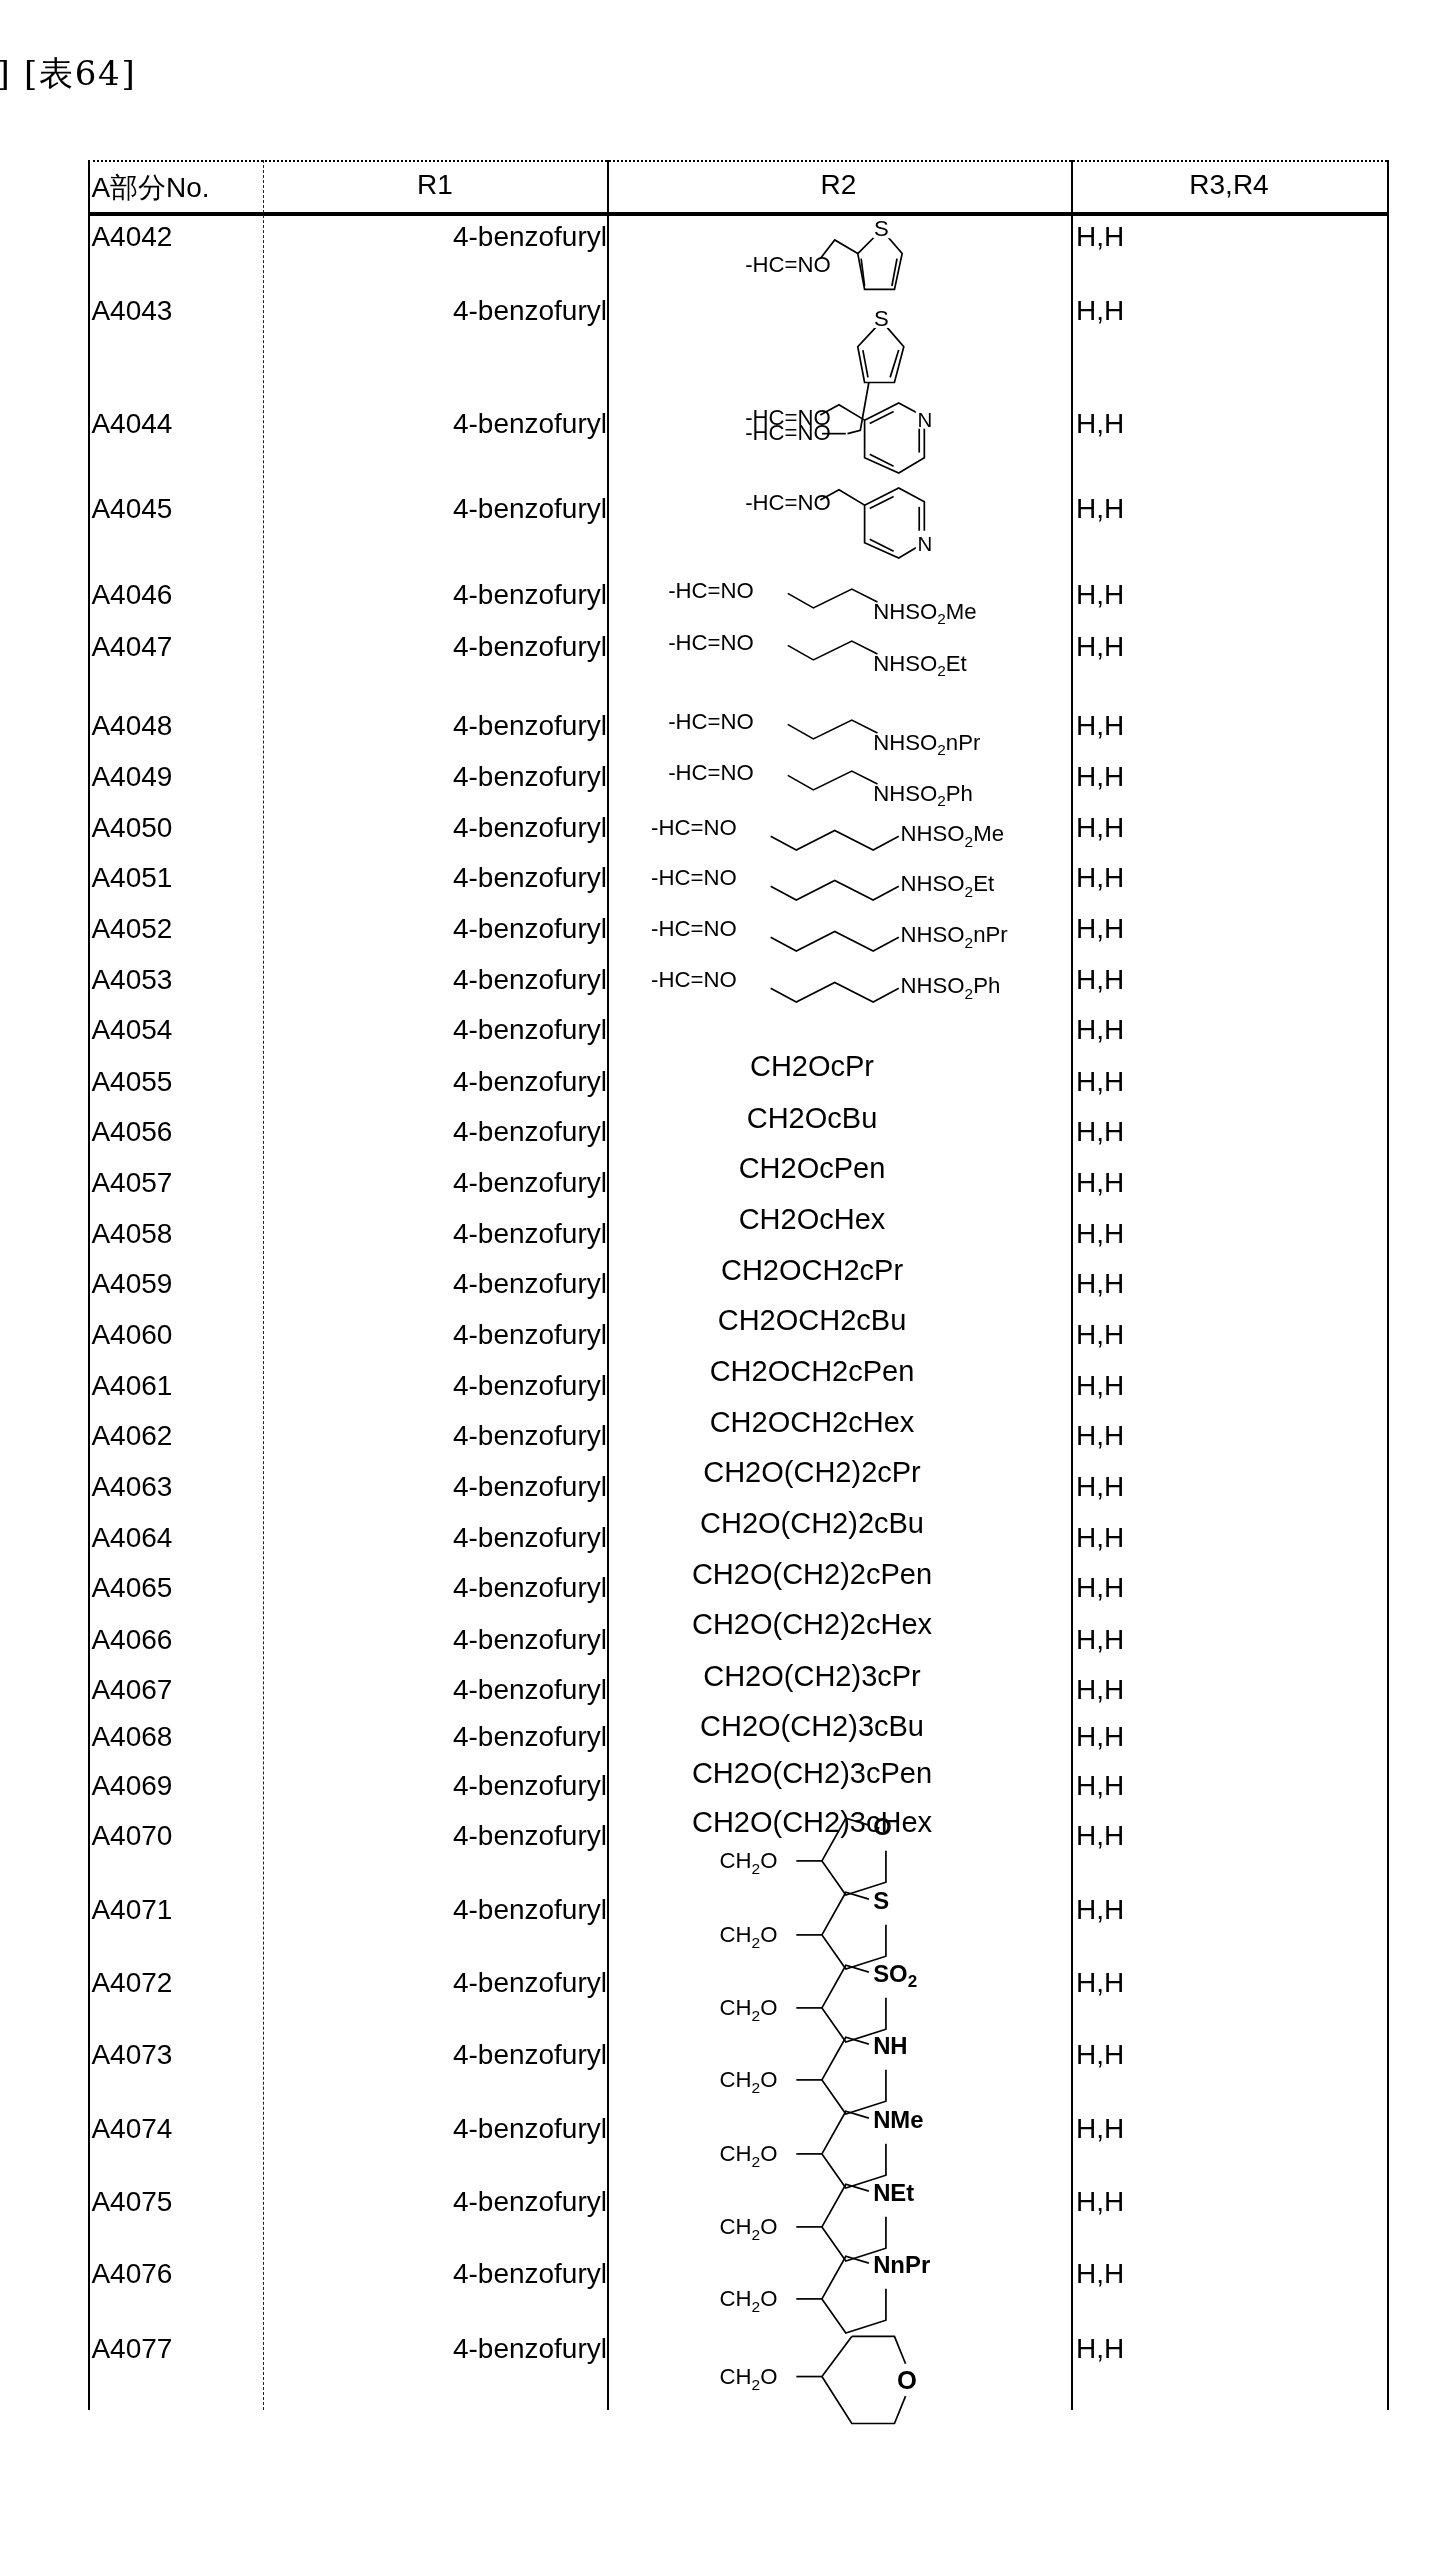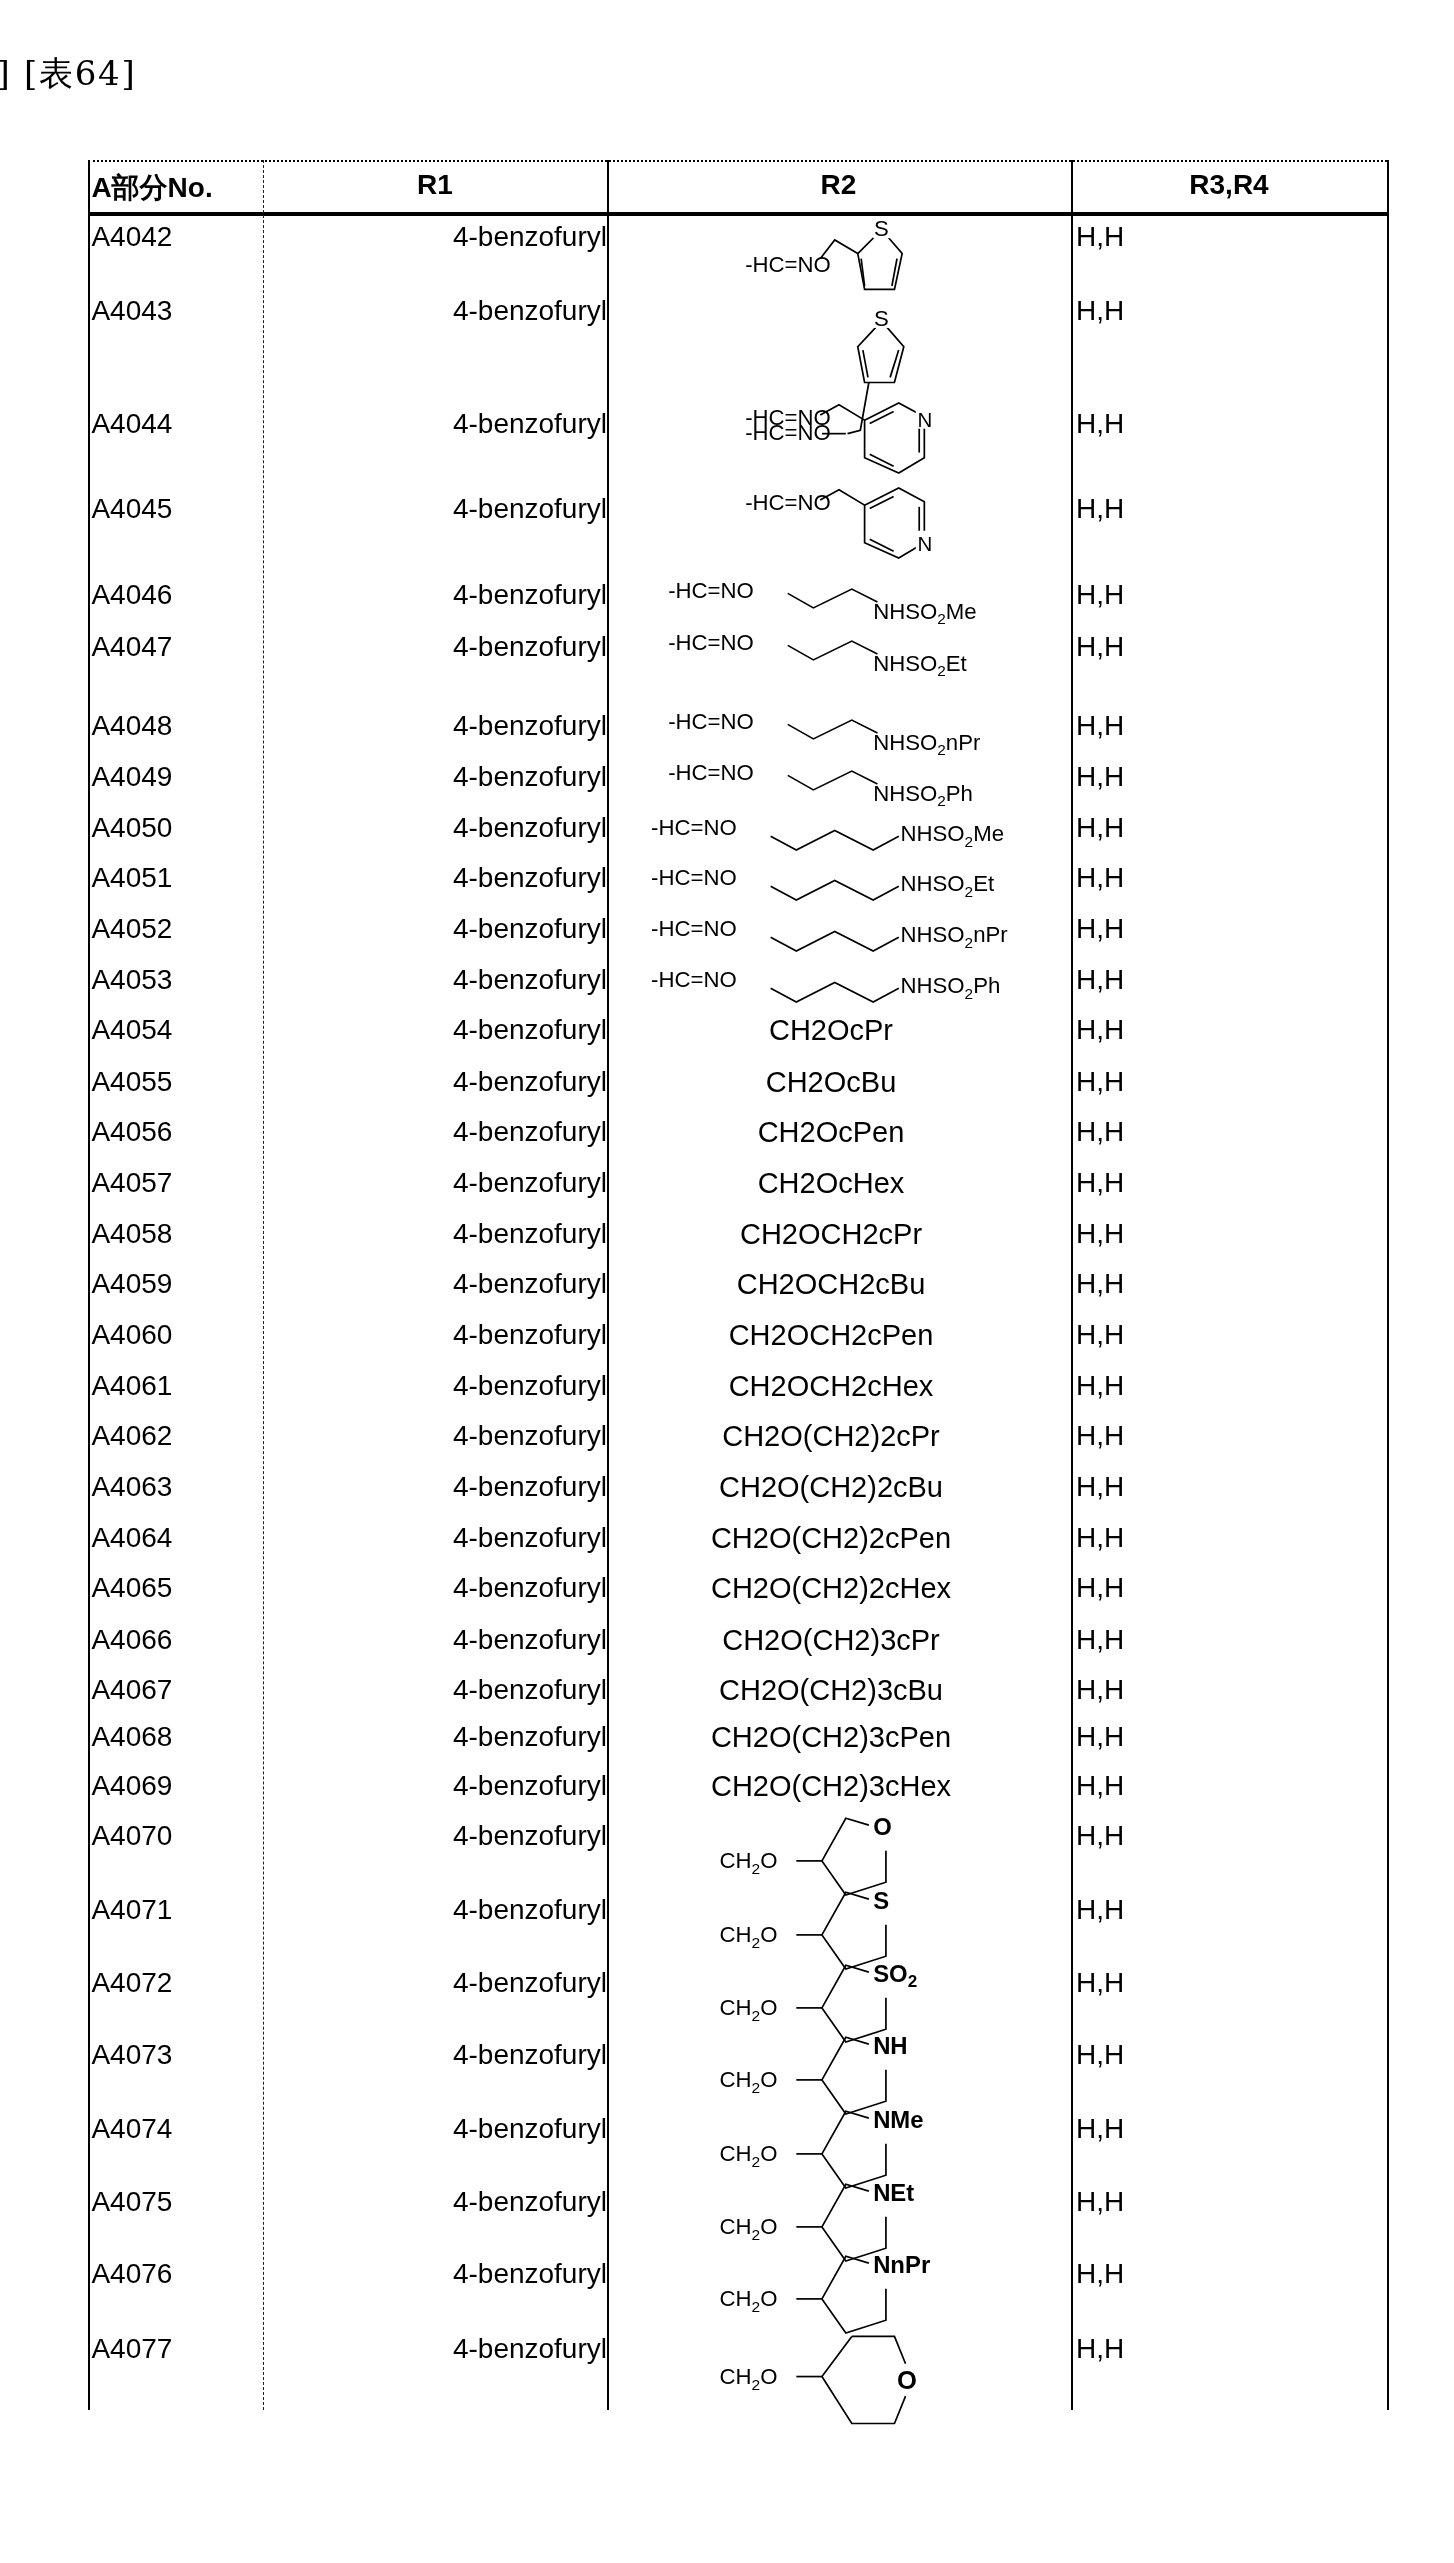--- a/index.html
+++ b/index.html
@@ -12,30 +12,30 @@
   .tbl {
     position: absolute; left: 88px; top: 160px; width: 1299px; height: 2250px;
   }
   .vline { position: absolute; top: 0; bottom: 0; width: 0; }
   .vline.solid { border-left: 2.6px solid #000; }
   .vline.thin { border-left: 1.7px dashed #222; }
   .hline-top { position: absolute; left: 0; width: 1299px; top: 0; border-top: 2.6px dotted #000; }
   .hline-head { position: absolute; left: 0; width: 1299px; top: 52px; border-top: 4.3px solid #000; }
   .hd {
     position: absolute; top: 8.5px; font-family: "Liberation Sans", sans-serif;
-    font-size: 28px; text-align: center; font-weight: bold;
+    font-size: 28px; text-align: center;
   }
   .row { position: absolute; left: 0; width: 1299px; }
   .cell {
     position: absolute; top: 0; font-family: "Liberation Sans", sans-serif;
     font-size: 28px; line-height: 32px; white-space: nowrap;
   }
   .c-id { left: 3.4px; width: 171px; }
   .c-r1 { left: 175px; width: 344px; text-align: right; }
-  .c-r2 { left: 538px; width: 410px; text-align: center; }
+  .c-r2 { left: 519px; width: 410px; text-align: center; margin-top: 36px; }
   .c-r34 { left: 988px; width: 308px; }
   .r2-plain { font-size: 29px; }
   .chem { position: absolute; left: 519px; top: -15.4px; width: 463px; }
   .chem svg { display: block; margin: 0 auto; overflow: visible; }
   .chem text { font-family: "Liberation Sans", sans-serif; fill: #000; }
   .chem .b { font-weight: bold; }
   .chem path, .chem line, .chem polyline, .chem polygon { stroke: #000; stroke-width: 2; fill: none; }
 </style>
 </head>
 <body>

